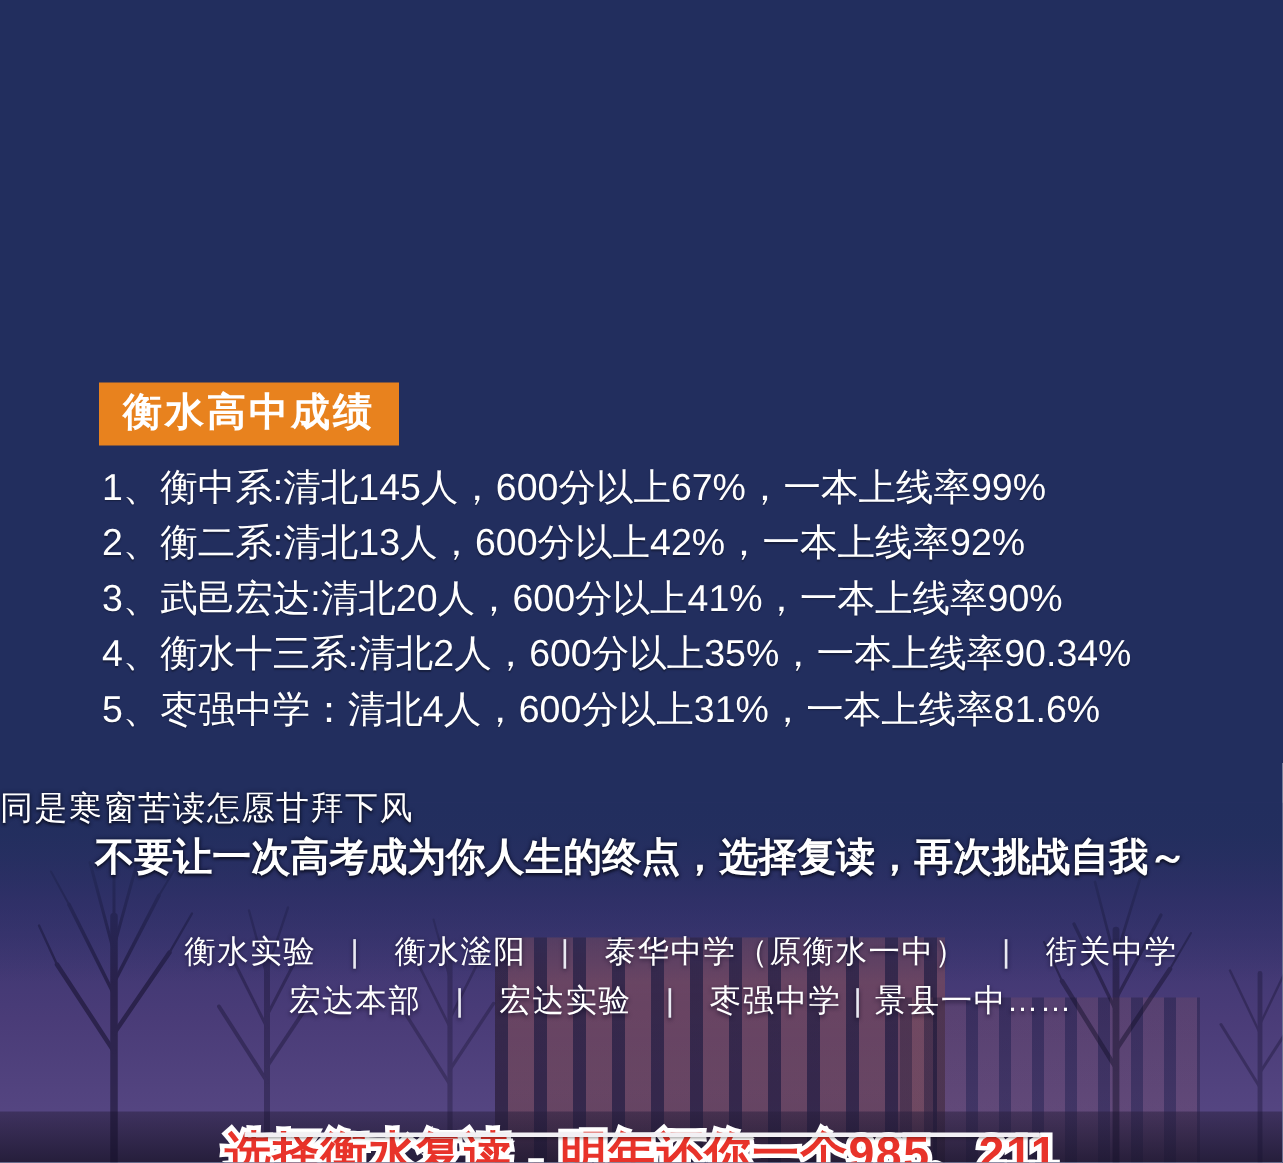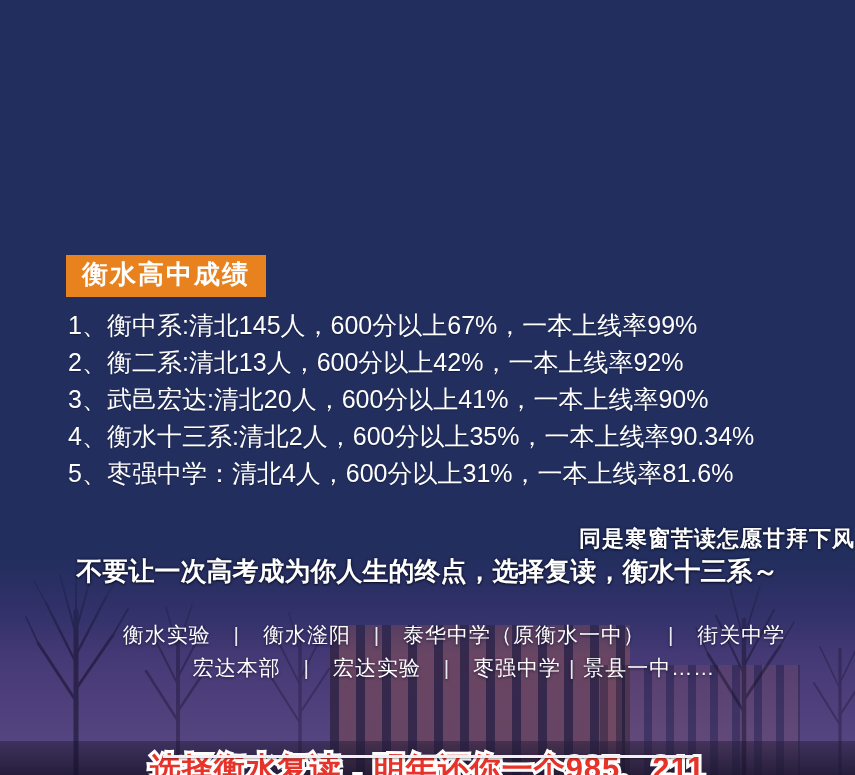--- a/index.html
+++ b/index.html
@@ -103,22 +103,22 @@
     color:#ffffff;
     font-size:25px;
     line-height:37px;
     white-space:nowrap;
     text-shadow:0 1px 1px rgba(0,0,0,.35);
   }
 
   
   .slogan-1 {
     position:absolute; top:524px; left:0; width:855px;
-    text-align:right;
-    color:#ffffff; font-size:22px; font-weight:bold;
+    text-align:left;
+    color:#ffffff; font-size:22px; font-weight:normal;
     letter-spacing:1px;
     text-shadow:0 0 3px rgba(10,14,40,.9), 0 1px 2px rgba(0,0,0,.6);
   }
   .slogan-2 {
     position:absolute; top:554px; left:0; width:855px;
     text-align:center;
     color:#ffffff; font-size:26px; font-weight:bold;
     letter-spacing:0px;
     text-shadow:0 0 3px rgba(10,14,40,.9), 0 1px 2px rgba(0,0,0,.6);
   }
@@ -253,21 +253,21 @@
 
     <div class="score-list">
       <div class="score-item">1、衡中系:清北145人，600分以上67%，一本上线率99%</div>
       <div class="score-item">2、衡二系:清北13人，600分以上42%，一本上线率92%</div>
       <div class="score-item">3、武邑宏达:清北20人，600分以上41%，一本上线率90%</div>
       <div class="score-item">4、衡水十三系:清北2人，600分以上35%，一本上线率90.34%</div>
       <div class="score-item">5、枣强中学：清北4人，600分以上31%，一本上线率81.6%</div>
     </div>
 
     <div class="slogan-1">同是寒窗苦读怎愿甘拜下风</div>
-    <div class="slogan-2">不要让一次高考成为你人生的终点，选择复读，衡水十三系～</div>
+    <div class="slogan-2">不要让一次高考成为你人生的终点，选择复读，再次挑战自我～</div>
 
     <div class="school-rows">
       <div class="school-row">
         <span class="school-name">衡水实验</span>
         <span class="sep">|</span>
         <span class="school-name">衡水滏阳</span>
         <span class="sep">|</span>
         <span class="school-name">泰华中学（原衡水一中）</span>
         <span class="sep">|</span>
         <span class="school-name">街关中学</span>

